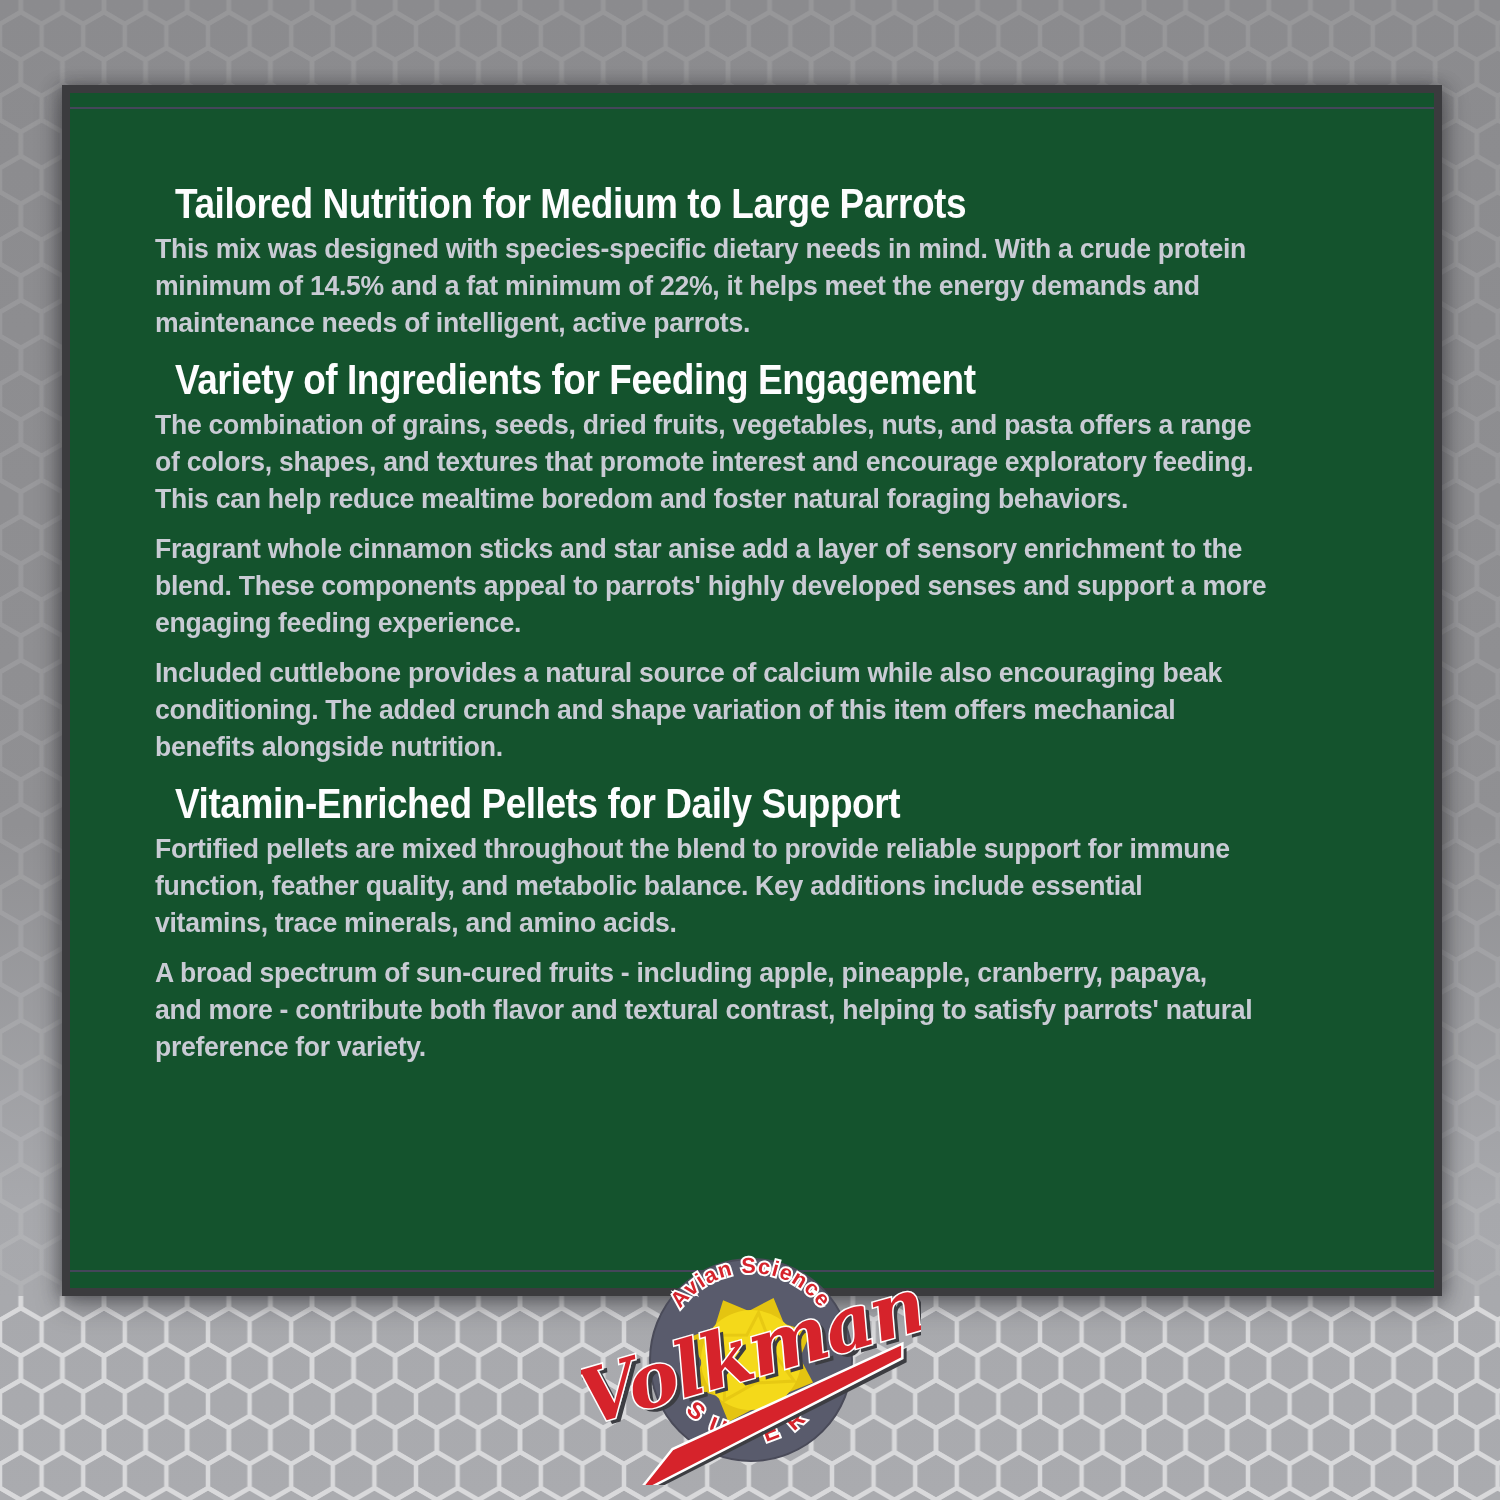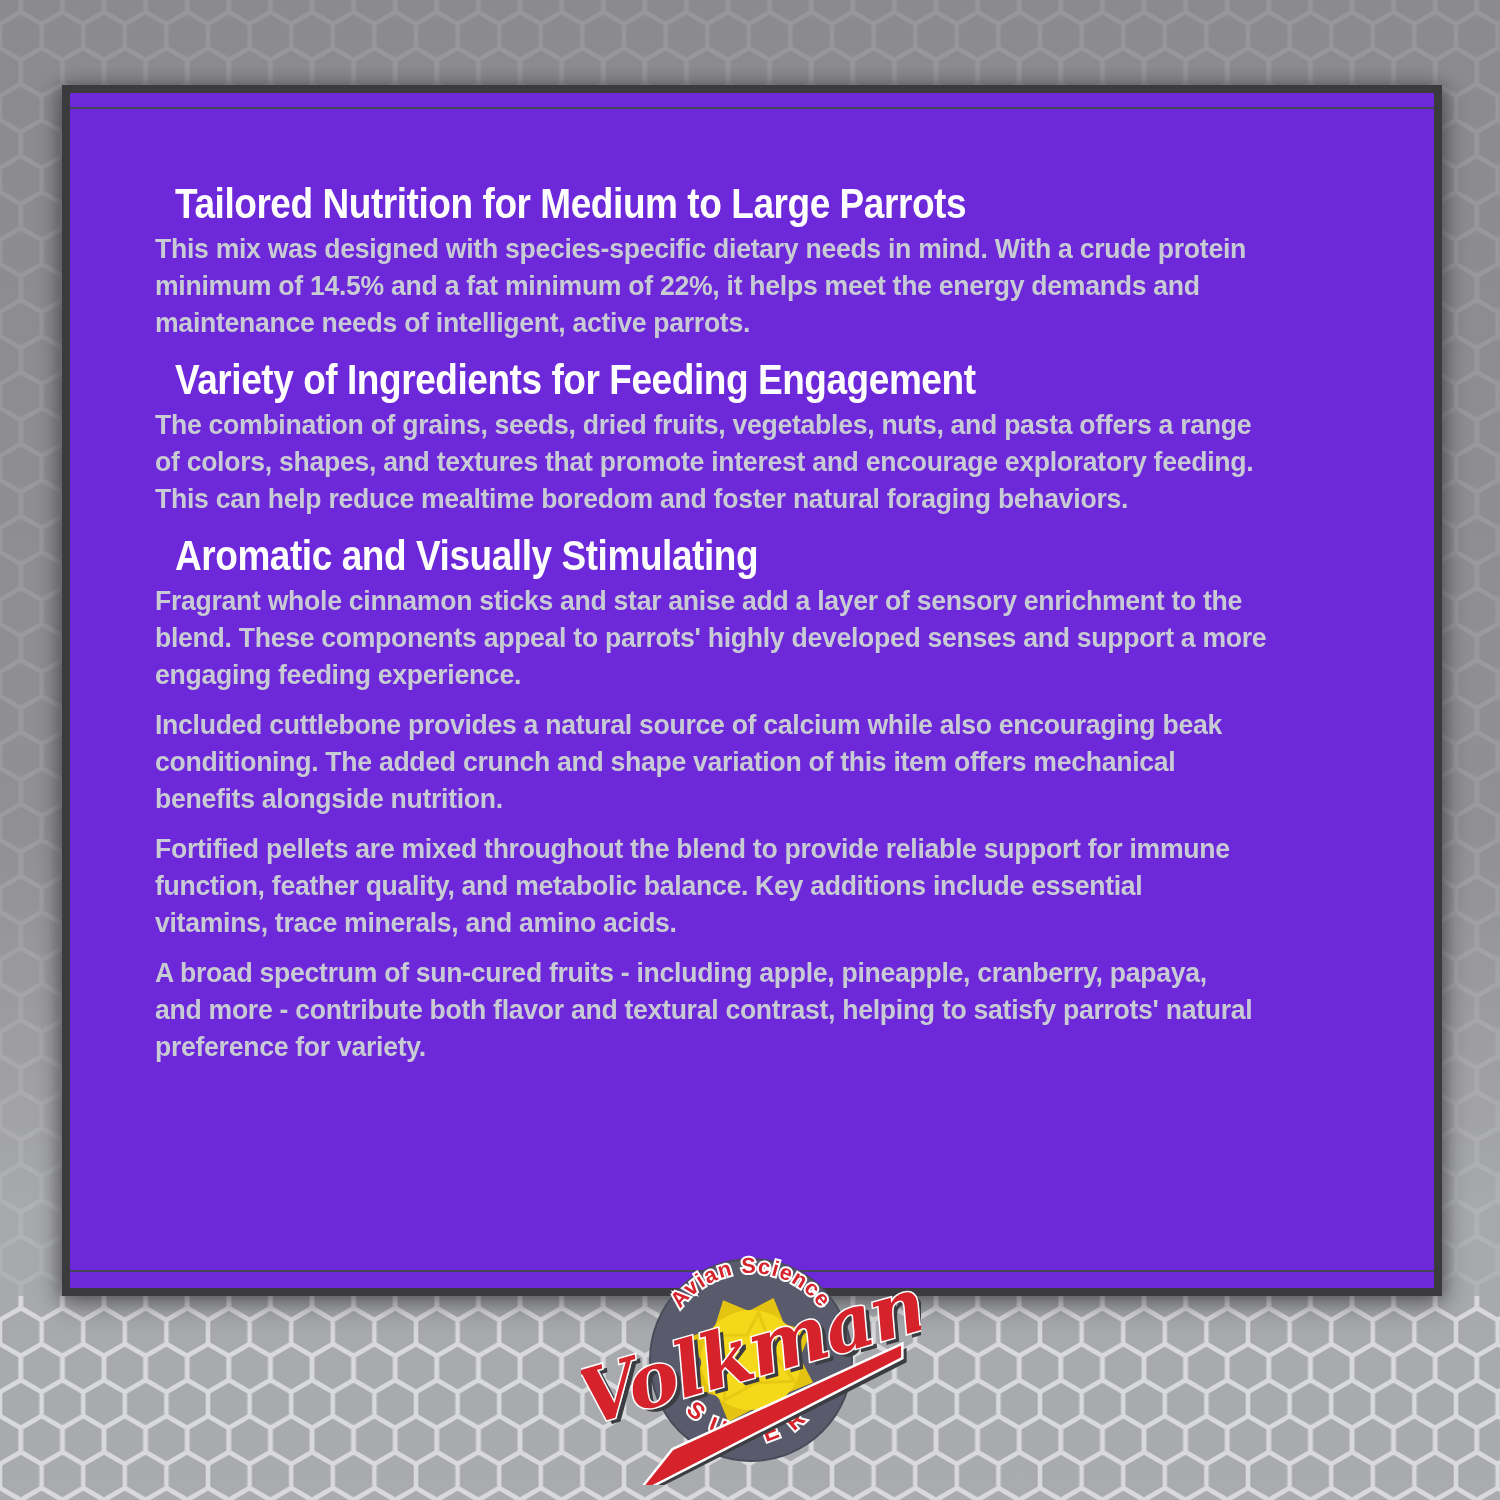--- a/index.html
+++ b/index.html
@@ -2,21 +2,21 @@
 <html><head>
 <meta charset="utf-8">
 <style>
   html,body{margin:0;padding:0;}
   body{width:1500px;height:1500px;overflow:hidden;background:#8c8c8f;
        font-family:"Liberation Sans",sans-serif;}
   .page{position:relative;width:1500px;height:1500px;overflow:hidden;}
   .bg{position:absolute;left:0;top:0;z-index:0;}
   .panel{
     position:absolute;left:62px;top:85px;width:1380px;height:1211px;
-    background:#6d28d9;border:8px solid #3b3b3e;box-sizing:border-box;
+    background:#14532d;border:8px solid #3b3b3e;box-sizing:border-box;
     box-shadow:0 10px 24px rgba(35,35,40,.4), -6px 0 14px rgba(35,35,40,.25), 6px 0 14px rgba(35,35,40,.25);
     z-index:1;
   }
   .inner-line{position:absolute;left:0;right:0;height:2px;background:#45465a;}
   .inner-line.top{top:14px;}
   .inner-line.bottom{bottom:16px;}
   .content{position:absolute;left:85px;right:40px;top:85px;bottom:30px;overflow:hidden;}
   .section{margin:0 0 13px 0;}
   .section h2{
     margin:0 0 2px 20px;font-size:43px;line-height:50px;font-weight:bold;
@@ -76,33 +76,33 @@
       </div>
 
       <div class="section">
         <h2><span class="cond">Variety of Ingredients for Feeding Engagement</span></h2>
         <p>The combination of grains, seeds, dried fruits, vegetables, nuts, and pasta offers a range
 of colors, shapes, and textures that promote interest and encourage exploratory feeding.
 This can help reduce mealtime boredom and foster natural foraging behaviors.</p>
       </div>
 
       <div class="section">
-        <h2><span class="cond">Aromatic and Visually Stimulating</span></h2>
         <p>Fragrant whole cinnamon sticks and star anise add a layer of sensory enrichment to the
 blend. These components appeal to parrots' highly developed senses and support a more
 engaging feeding experience.</p>
       </div>
 
       <div class="section">
         <p>Included cuttlebone provides a natural source of calcium while also encouraging beak
 conditioning. The added crunch and shape variation of this item offers mechanical
 benefits alongside nutrition.</p>
       </div>
 
       <div class="section">
+        <h2><span class="cond">Vitamin-Enriched Pellets for Daily Support</span></h2>
         <p>Fortified pellets are mixed throughout the blend to provide reliable support for immune
 function, feather quality, and metabolic balance. Key additions include essential
 vitamins, trace minerals, and amino acids.</p>
       </div>
 
       <div class="section">
         <p>A broad spectrum of sun-cured fruits - including apple, pineapple, cranberry, papaya,
 and more - contribute both flavor and textural contrast, helping to satisfy parrots' natural
 preference for variety.</p>
       </div>

